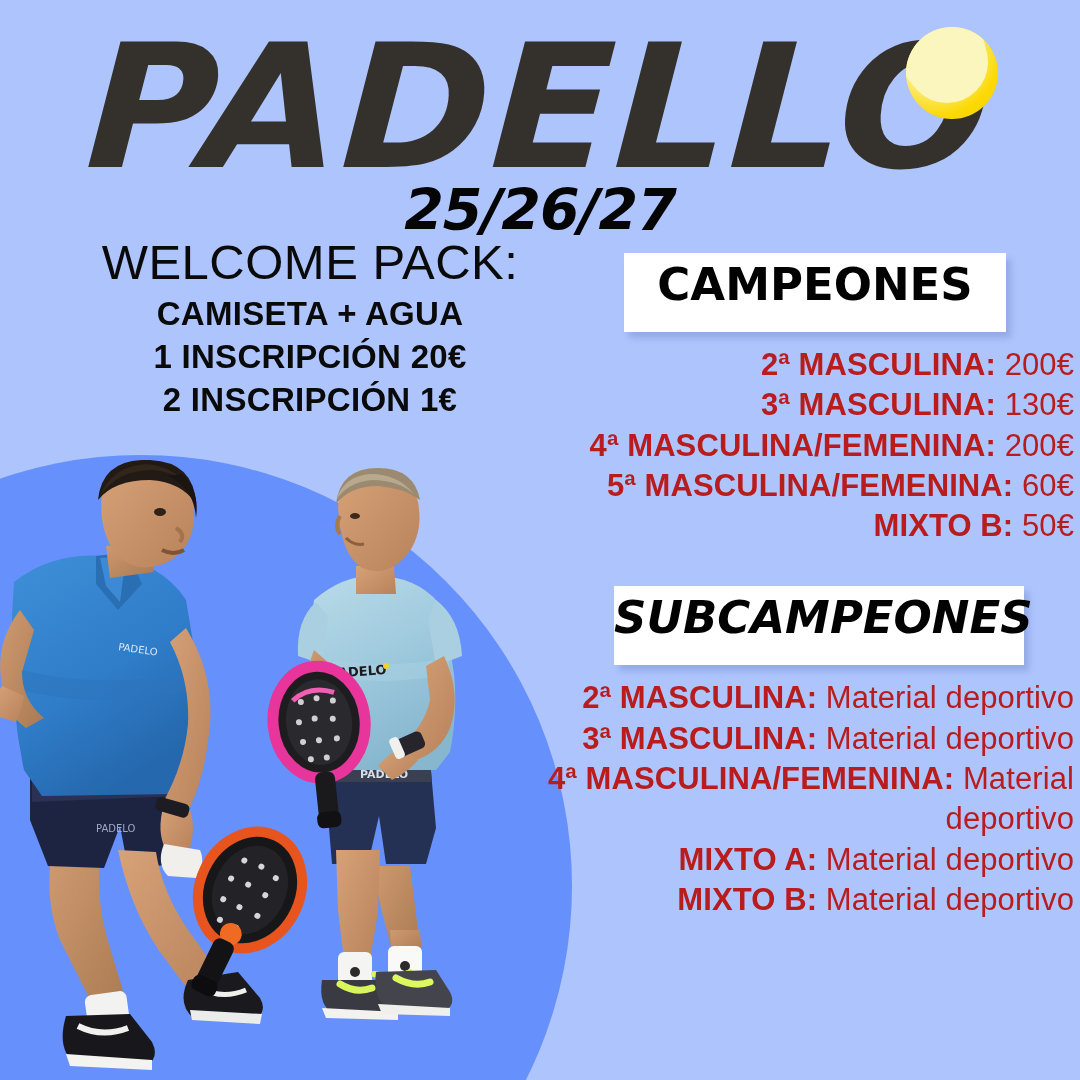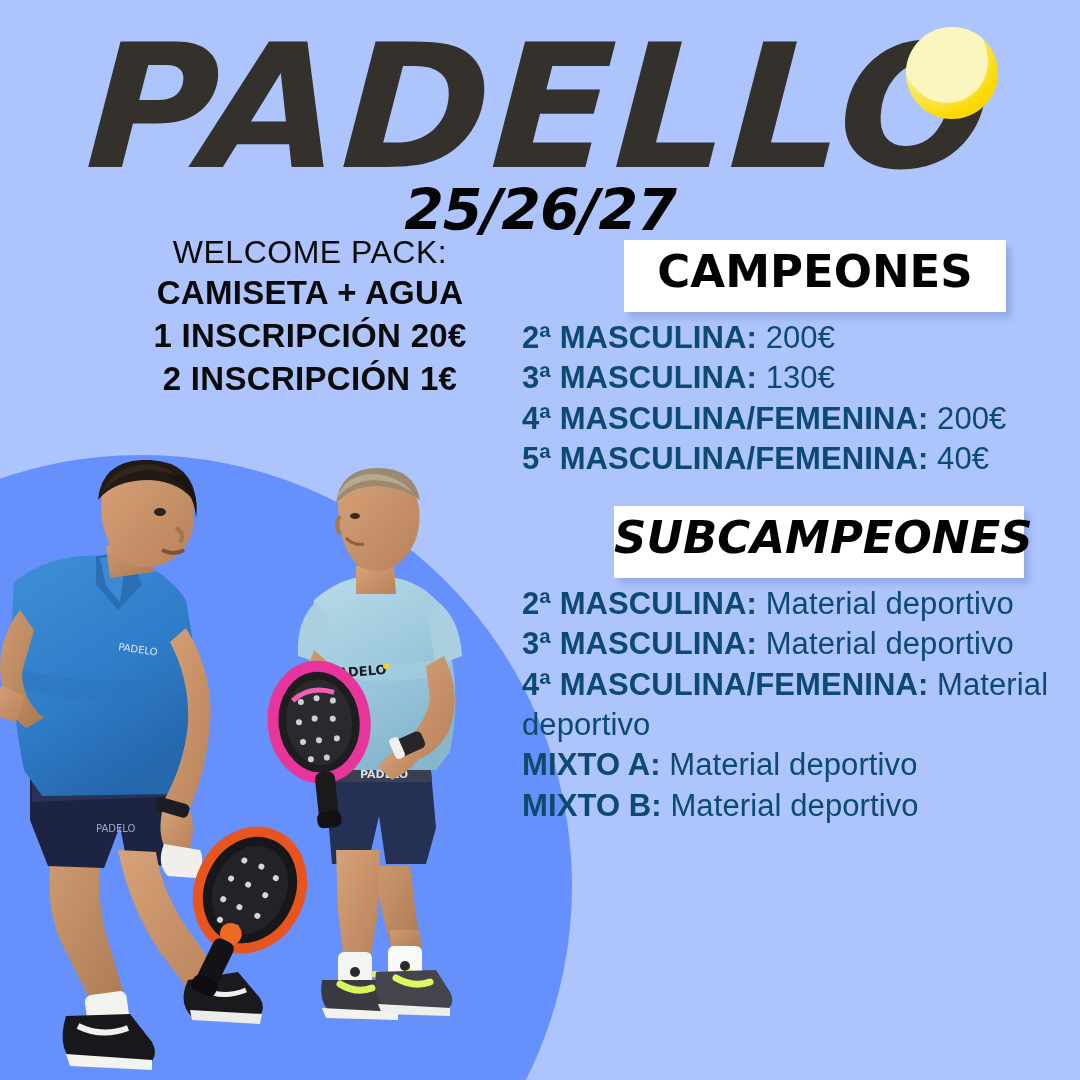--- a/index.html
+++ b/index.html
@@ -95,21 +95,21 @@
   .left-info {
     position: absolute;
     left: 30px;
     top: 233px;
     width: 560px;
     text-align: center;
     color: #0a0a0a;
     z-index: 11;
   }
   .li-head {
-    font-size: 32px;
+    font-size: 49px;
     font-weight: 400;
     line-height: 1.22;
     letter-spacing: 0.5px;
   }
   .li-sub {
     font-size: 33px;
     font-weight: 700;
     line-height: 1.30;
     letter-spacing: 0.3px;
   }
@@ -119,39 +119,39 @@
     position: absolute;
     left: 516px;
     top: 240px;
     width: 564px;
     z-index: 11;
   }
 
   .section-banner {
     background: #ffffff;
     text-align: center;
-    padding: 9px 0 18px 0;
+    padding: 9px 0 25px 0;
     box-shadow: 5px 6px 6px rgba(60,80,150,0.22);
-    margin: 0 auto;
+    margin: 13px auto;
   }
   .banner-campeones { width: 382px; margin-left: 108px; }
   .banner-subcampeones { width: 410px; margin-left: 98px; font-style: italic; }
   .section-banner span {
     font-family: "DejaVu Sans", sans-serif;
     font-weight: 700;
     font-size: 45px;
     line-height: 1;
     letter-spacing: 0px;
     color: #020202;
   }
 
   .prize-list {
     margin-top: 6px;
-    text-align: left;
-    color: #0c4a6e;
+    text-align: right;
+    color: #b91c1c;
   }
   .prize-row {
     font-size: 31px;
     line-height: 1.30;
     letter-spacing: 0.1px;
     padding: 0 6px;
   }
   .prize-row b {
     font-weight: 700;
   }
@@ -373,21 +373,24 @@
       <div class="prize-row">
         <b>2ª MASCULINA:</b><span class="val"> 200€</span>
       </div>
       <div class="prize-row">
         <b>3ª MASCULINA:</b><span class="val"> 130€</span>
       </div>
       <div class="prize-row">
         <b>4ª MASCULINA/FEMENINA:</b><span class="val"> 200€</span>
       </div>
       <div class="prize-row">
-        <b>5ª MASCULINA/FEMENINA:</b><span class="val"> 40€</span>
+        <b>5ª MASCULINA/FEMENINA:</b><span class="val"> 60€</span>
+      </div>
+      <div class="prize-row">
+        <b>MIXTO B:</b><span class="val"> 50€</span>
       </div>
     </div>
 
     <div class="gap-campeones"></div>
 
     <div class="section-banner banner-subcampeones">
       <span>SUBCAMPEONES</span>
     </div>
     <div class="prize-list">
       <div class="prize-row">

